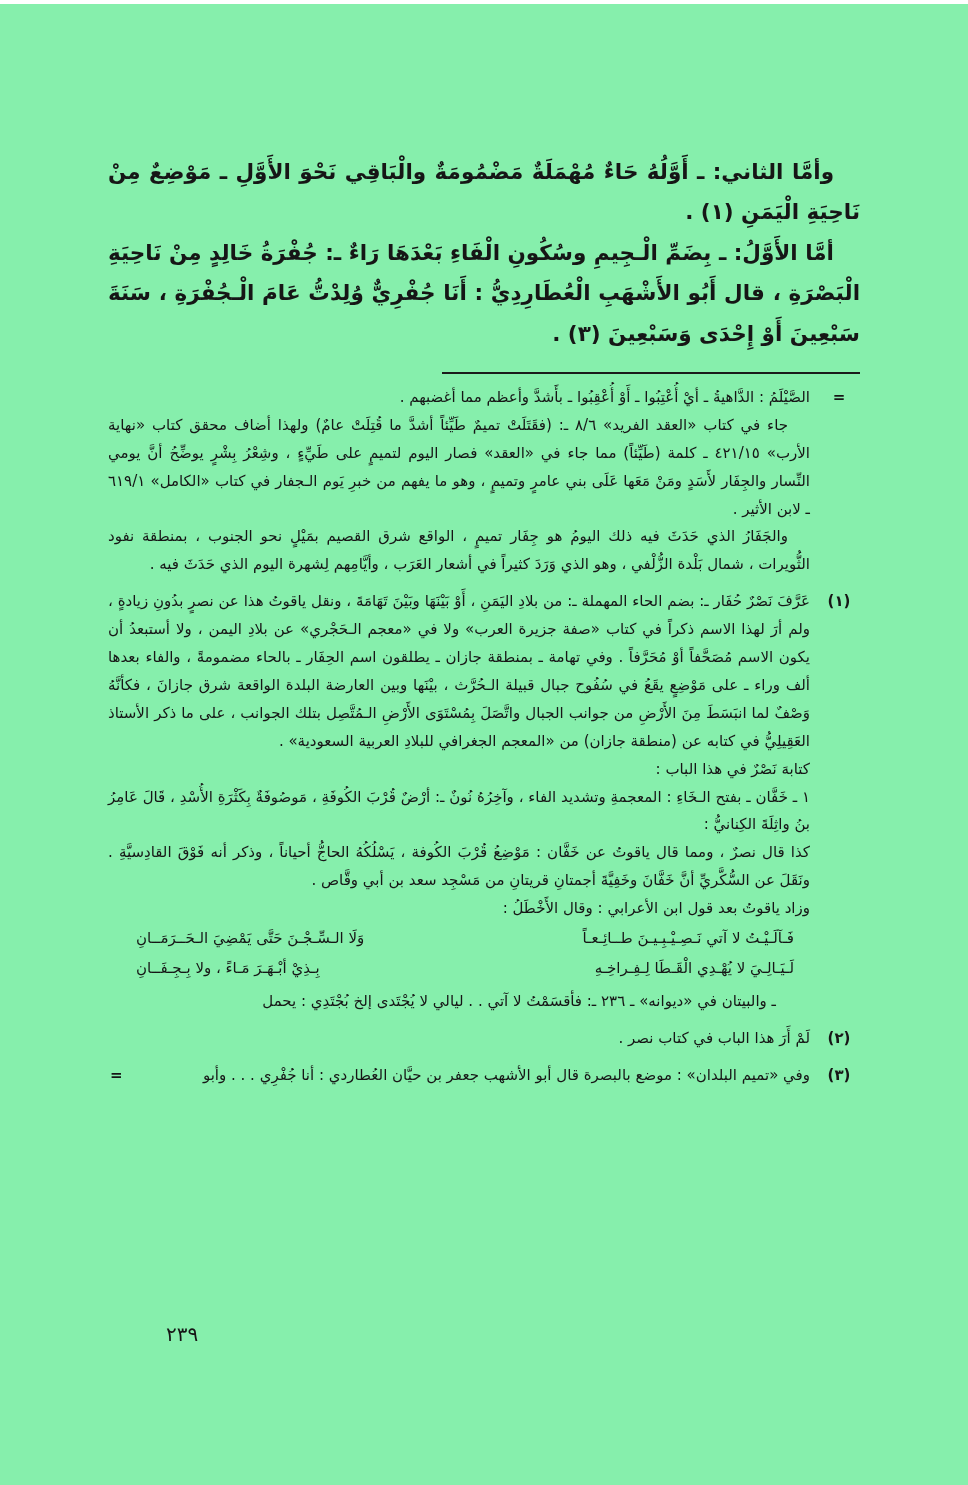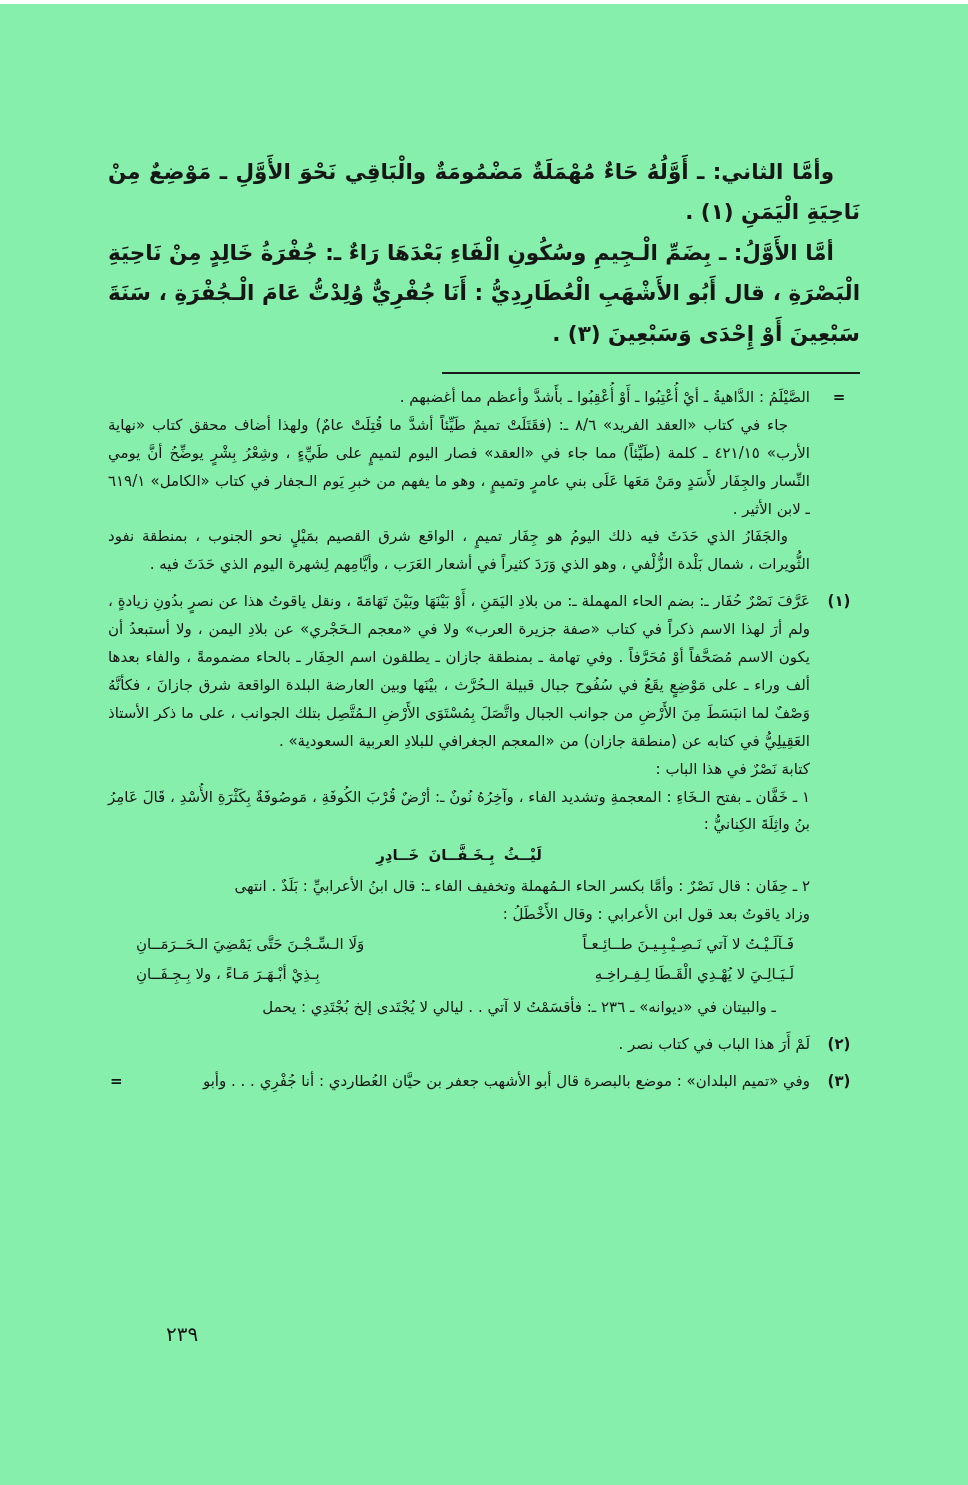--- a/index.html
+++ b/index.html
@@ -127,22 +127,21 @@
           <p class="indent">والجَفَارُ الذي حَدَثَ فيه ذلك اليومُ هو جِفَار تميمٍ ، الواقع شرق القصيم بمَيْلٍ نحو الجنوب ، بمنطقة نفود الثُّويرات ، شمال بَلْدة الزُّلْفي ، وهو الذي وَرَدَ كثيراً في أشعار العَرَب ، وأيَّامِهم لِشهرة اليوم الذي حَدَثَ فيه .</p>
         </div>
       </div>
 
       <div class="fn">
         <div class="fn-marker">(١)</div>
         <div class="fn-body">
           <p>عَرَّفَ نَصْرٌ حُفَار ـ: بضم الحاء المهملة ـ: من بلادِ اليَمَنِ ، أَوْ بَيْنَهَا وبَيْنَ تَهَامَةَ ، ونقل ياقوتُ هذا عن نصرٍ بدُونِ زيادةٍ ، ولم أرَ لهذا الاسم ذكراً في كتاب «صفة جزيرة العرب» ولا في «معجم الـحَجْري» عن بلادِ اليمن ، ولا أستبعدُ أن يكون الاسم مُصَحَّفاً أوْ مُحَرَّفاً .  وفي تهامة ـ بمنطقة جازان ـ يطلقون اسم الحِفَار ـ بالحاء مضمومةً ، والفاء بعدها ألف وراء ـ على مَوْضِعٍ يقَعُ في سُفُوح جبال قبيلة الـحُرَّث ، بيْنَها وبين العارضة البلدة الواقعة شرق جازانَ ، فكأنَّهُ وَصْفٌ لما انبَسَطَ مِنَ الأَرْضِ من جوانب الجبال واتَّصَلَ بِمُسْتَوَى الأَرْضِ الـمُتَّصِل بتلك الجوانب ، على ما ذكر الأستاذ العَقِيلِيُّ في كتابه عن (منطقة جازان) من «المعجم الجغرافي للبلادِ العربية السعودية» .</p>
           <p>كتابهَ نَصْرٌ في هذا الباب :</p>
           <p>١ ـ خَفَّان ـ بفتح الـخَاءِ : المعجمةِ وتشديد الفاء ، وآخِرُهُ نُونٌ ـ: أرْضٌ قُرْبَ الكُوفَةِ ، مَوصُوفَةٌ بِكَثْرَةِ الأُسْدِ ، قَالَ عَامِرُ بنُ واثِلَةَ الكِنانيُّ :</p>
-          <p class="verse-center">لَيْــثُ بِـخَـفَّــانَ خَــادِرِ</p>
-          <p>٢ ـ حِفَان : قال نَصْرٌ : وأمَّا بكسر الحاء الـمُهملة وتخفيف الفاء ـ: قال ابنُ الأعرابيِّ : بَلَدٌ .  انتهى</p>
+          <p>كذا قال نصرٌ ، ومما قال ياقوتُ عن خَفَّان : مَوْضِعُ قُرْبَ الكُوفة ، يَسْلُكُهُ الحاجُّ أحياناً ، وذكر أنه فَوْقَ القادِسيَّةِ . ونَقَلَ عن السُّكَّريِّ أنَّ خَفَّانَ وخَفِيَّةَ أجمتانِ قريتانِ من مَسْجِد سعد بن أبي وقَّاص .</p>
           <p>وزاد ياقوتُ بعد قول ابن الأعرابي : وقال الأَخْطَلُ :</p>
           <div class="verse-row">
             <span class="hemistich">فَـآلَـيْـتُ لا آتي نَـصِـيْـبِـيـنَ طــائِـعـاً</span>
             <span class="hemistich">وَلَا الـسِّـجْـنَ حَتَّى يَمْضِيَ الـحَــرَمَــانِ</span>
           </div>
           <div class="verse-row">
             <span class="hemistich">لَـيَـالِـيَ لا يُهْـدِي الْقَـطَا لِـفِـراخِـهِ</span>
             <span class="hemistich">بِـذِيْ أبْـهَـرَ مَـاءً ، ولا بِـجِـفَــانِ</span>
           </div>
           <p class="citation">ـ والبيتان في «ديوانه» ـ ٢٣٦ ـ: فأقسَمْتُ لا آتي . .  ليالي لا يُجْتَدى إلخ  بُجْتَدِي : يحمل</p>

